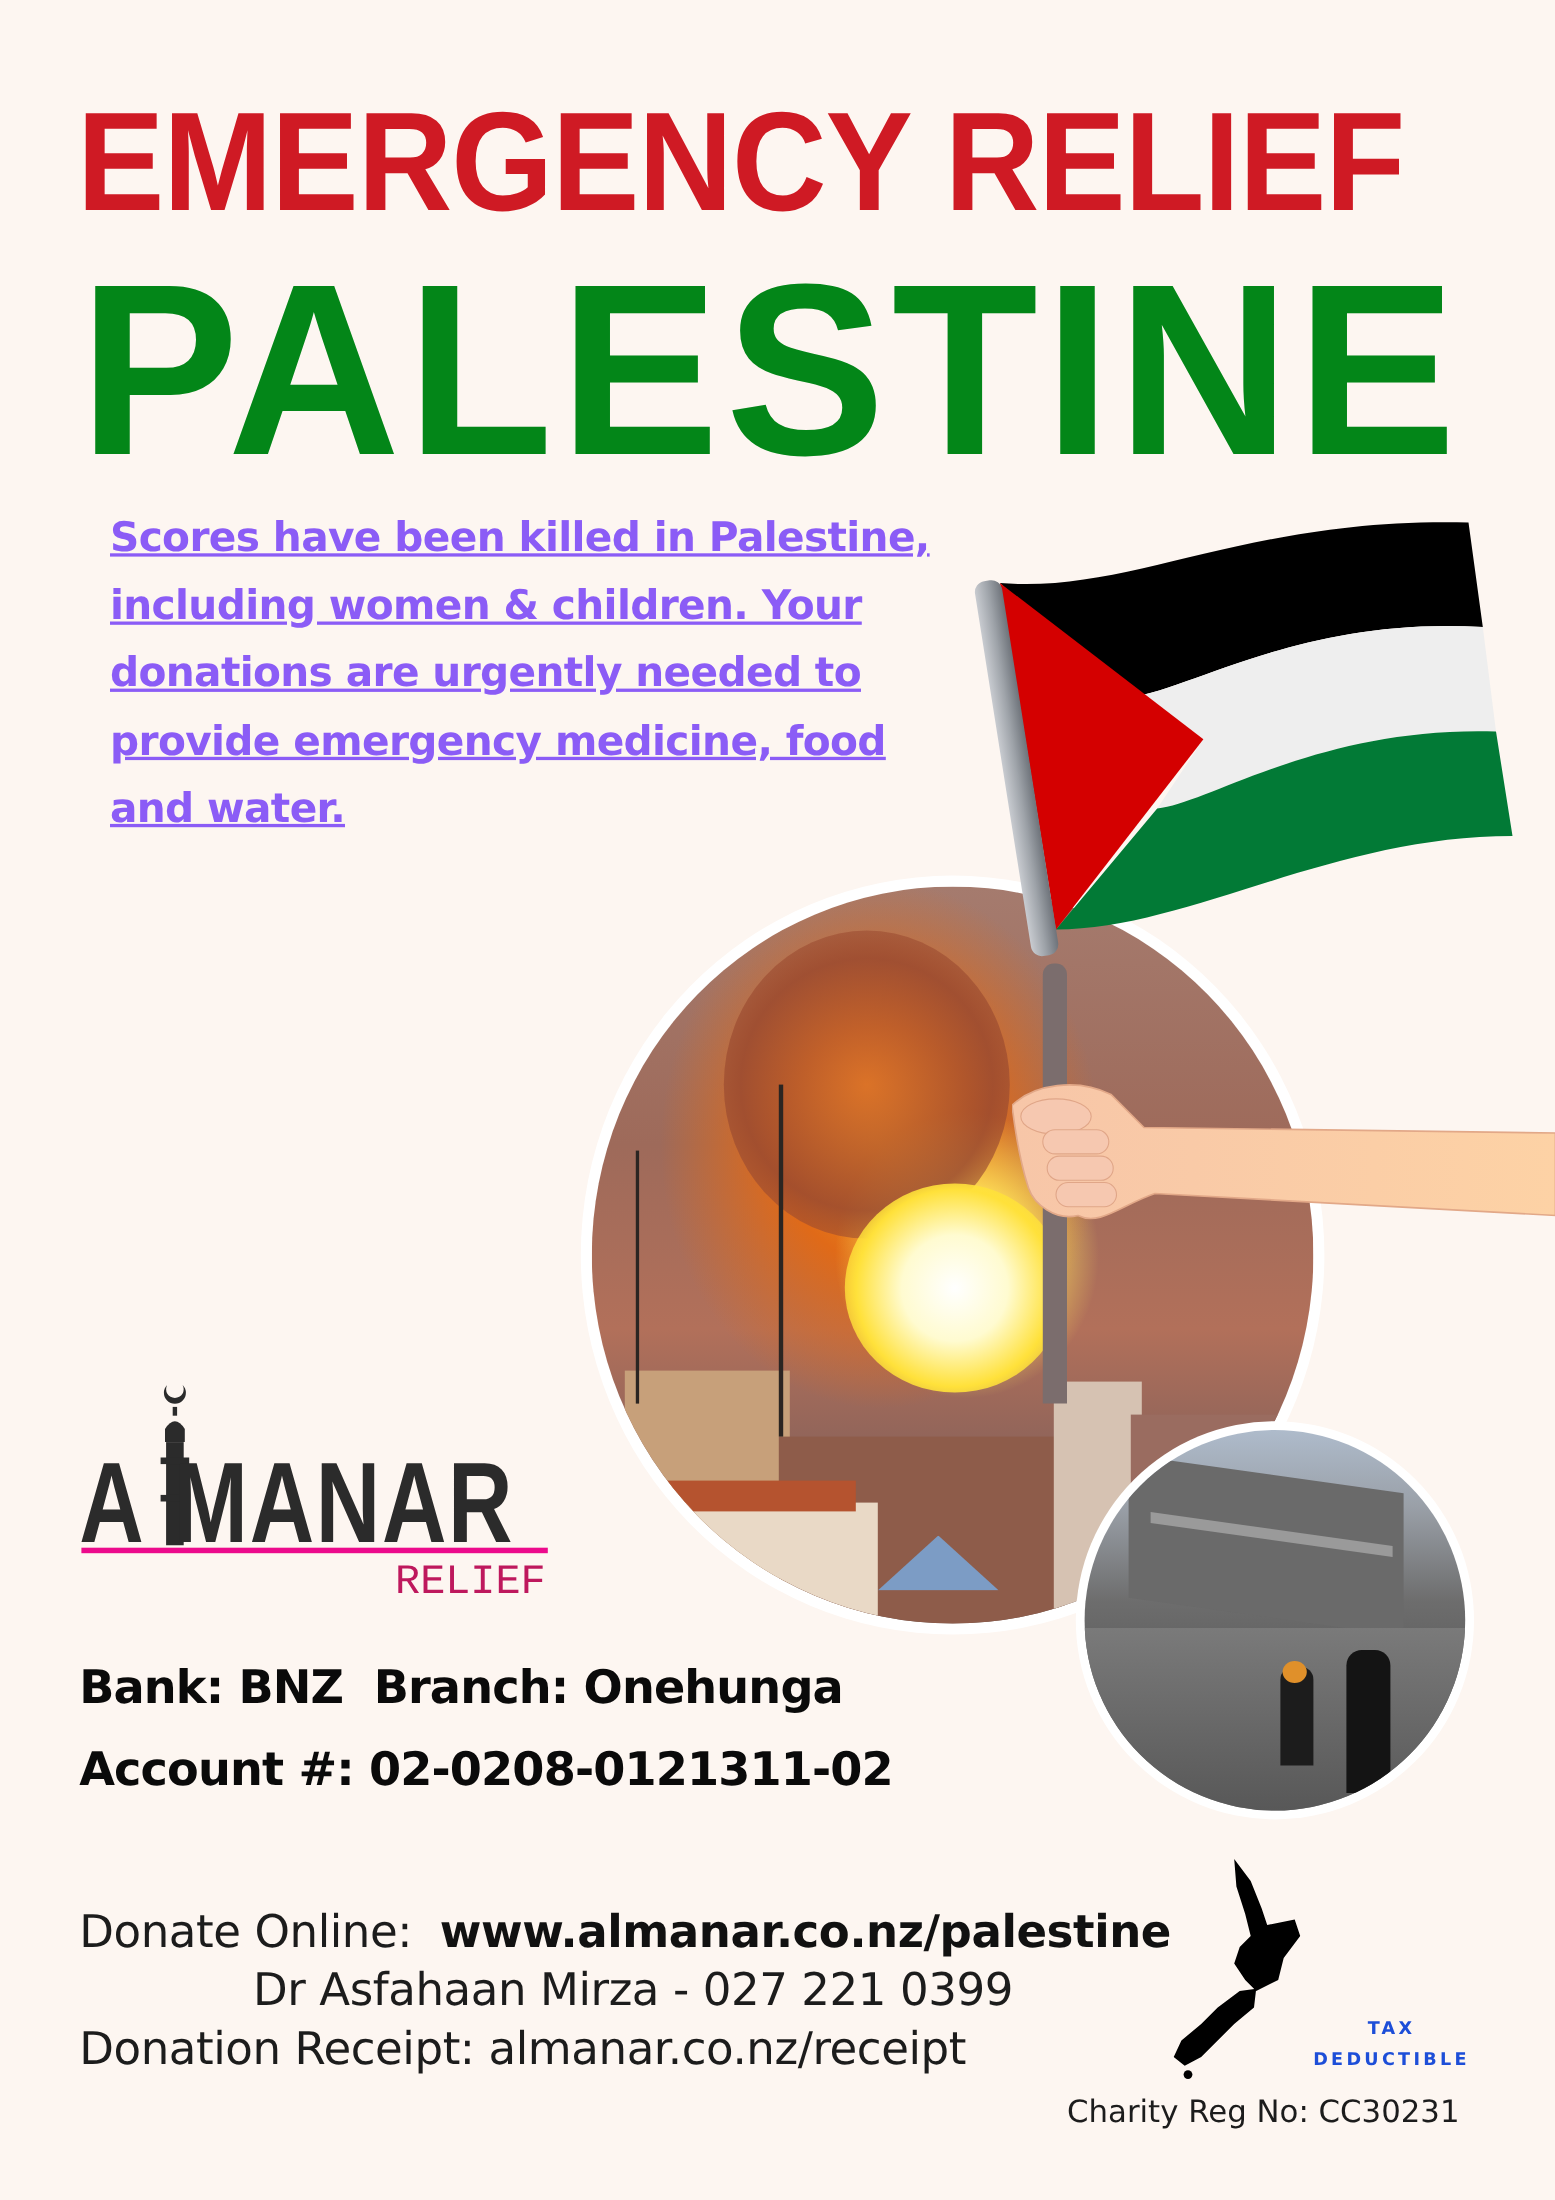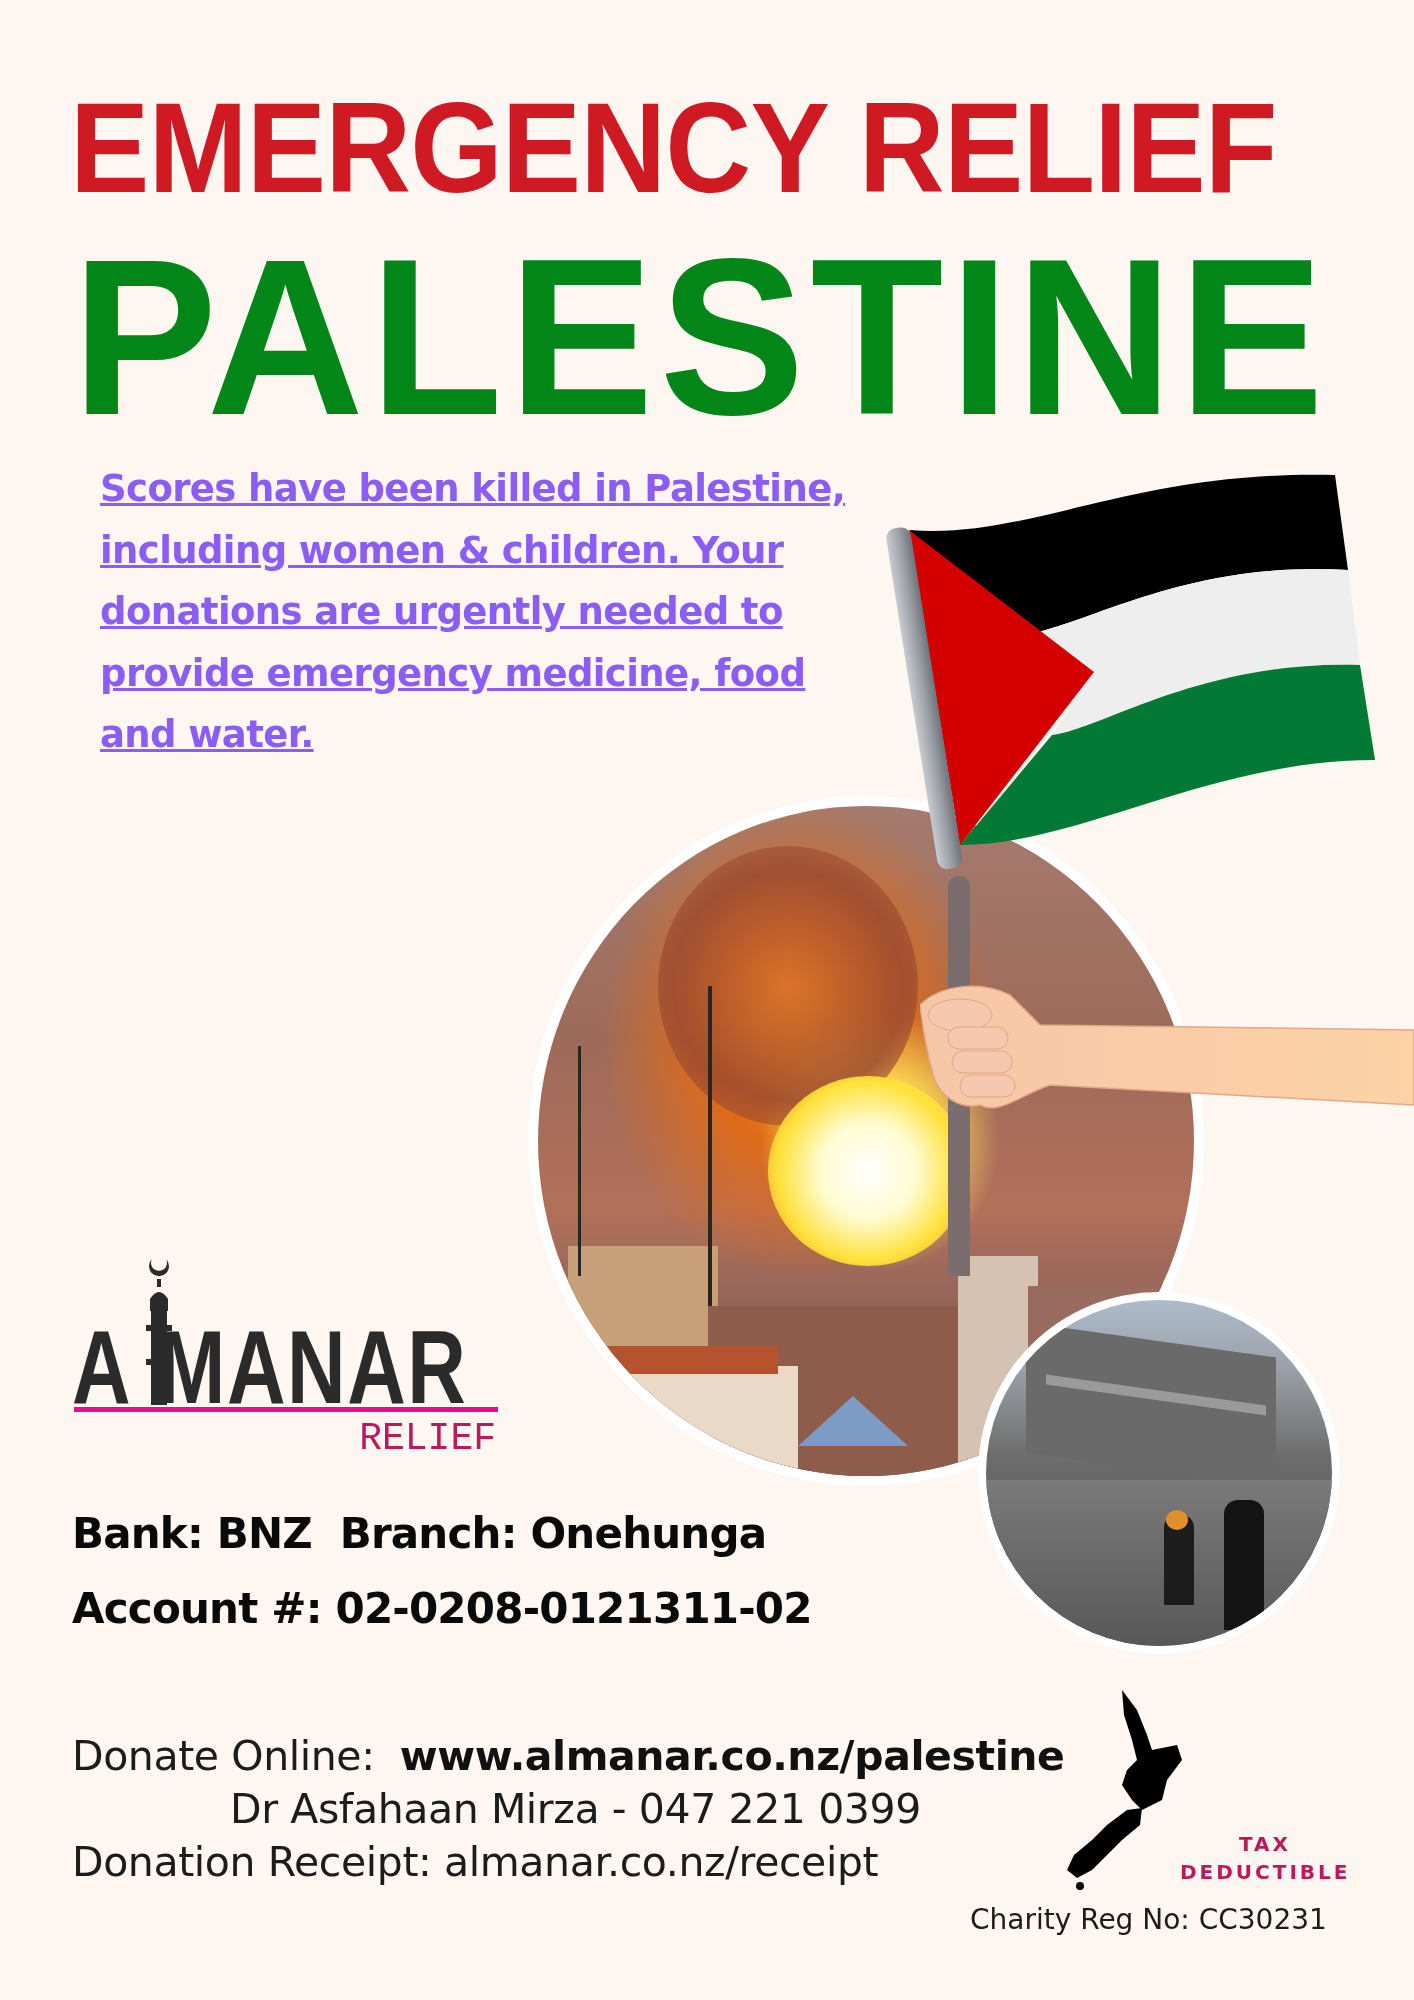--- a/index.html
+++ b/index.html
@@ -74,21 +74,21 @@
     position:absolute; left:72px; top:1730px;
     font-family:"DejaVu Sans", sans-serif; font-weight:normal;
     font-size:41px; line-height:53px; color:#1c1c1c; letter-spacing:-0.4px;
   }
   .contact .strong { font-weight:bold; color:#111; }
   .contact .indent { padding-left:158px; }
   .nz-map { position:absolute; left:1062px; top:1690px; width:150px; height:200px; }
   .tax {
     position:absolute; left:1180px; top:1830px; width:170px; text-align:center;
     font-family:"DejaVu Sans", sans-serif; font-weight:bold;
-    font-size:20px; line-height:28px; letter-spacing:3px; color:#be185d;
+    font-size:16px; line-height:28px; letter-spacing:3px; color:#1d4ed8;
   }
   .charity {
     position:absolute; left:970px; top:1900px;
     font-family:"DejaVu Sans", sans-serif; font-size:28px; line-height:40px; color:#1c1c1c;
   }
 </style>
 </head>
 <body>
 
 <div class="title-1">EMERGENCY RELIEF</div>
@@ -182,21 +182,21 @@
 
 <div class="bank">
   <div style="white-space:pre">Bank: BNZ  Branch: Onehunga</div>
   <div>Account #: 02-0208-0121311-02</div>
 </div>
 
 <div class="contact">
   <div>
     <span style="white-space:pre">Donate Online:  </span><span class="strong">www.almanar.co.nz/palestine</span>
   </div>
-  <div class="indent">Dr Asfahaan Mirza - 047 221 0399</div>
+  <div class="indent">Dr Asfahaan Mirza - 027 221 0399</div>
   <div>Donation Receipt: almanar.co.nz/receipt</div>
 </div>
 
 <svg class="nz-map" viewBox="0 0 150 200">
   <path d="M60 0 L75 20 L85 45 L90 60 L115 55 L120 70 L105 90 L100 110 L80 120 L70 110 L60 95 L65 80 L75 70 L70 50 L62 25 Z" fill="#000"></path>
   <path d="M65 120 L80 118 L78 135 L60 150 L45 165 L30 180 L15 188 L5 180 L12 165 L30 150 L45 135 Z" fill="#000"></path>
   <circle cx="18" cy="196" r="4" fill="#000"></circle>
 </svg>
 <div class="tax">
   <div>TAX</div>

